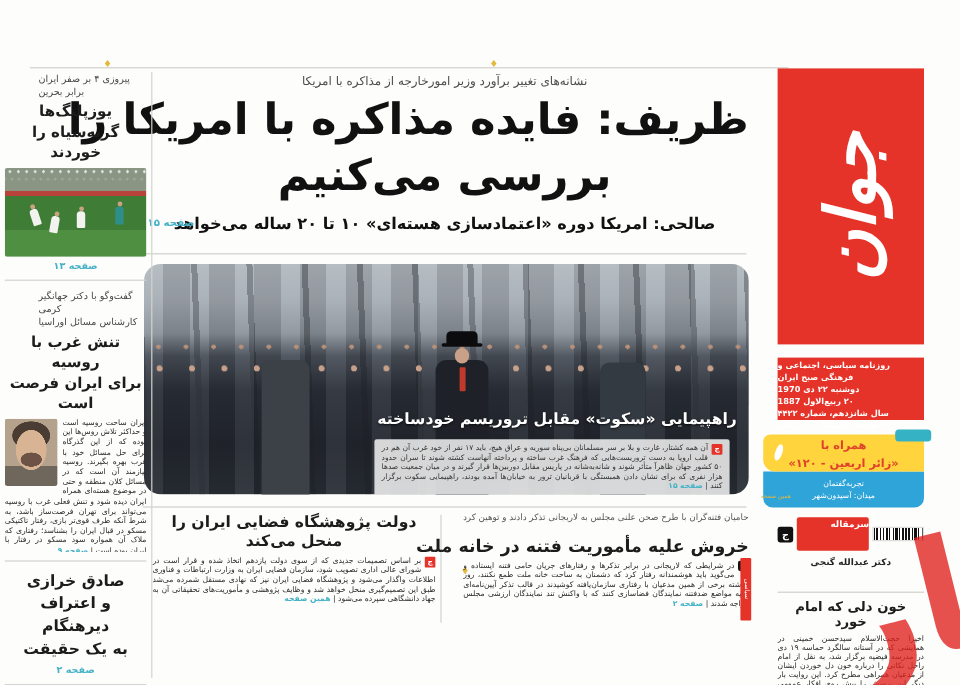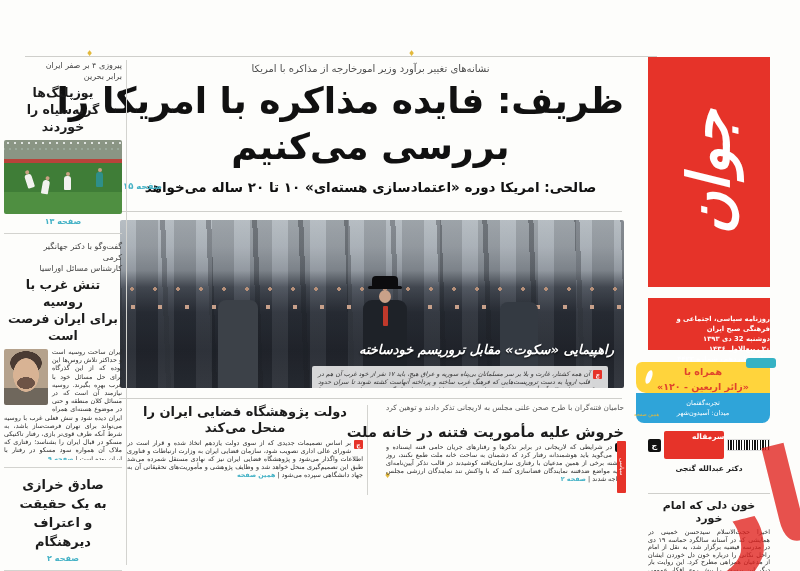--- a/index.html
+++ b/index.html
@@ -18,21 +18,21 @@
   .col-main{position:absolute;left:117px;top:59px;width:507px;}
   .col-right{position:absolute;left:648px;top:57px;width:122px;}
   
   .logo-box{position:relative;width:122px;height:230px;background:#e63329;overflow:hidden;}
   .logo-text{
     position:absolute;top:50%;left:50%;
     transform:translate(-50%,-50%) rotate(-90deg);
     color:#fff;font-size:58px;font-weight:bold;font-style:italic;white-space:nowrap;
   }
   .info-box{margin-top:11px;width:122px;height:52px;background:#e63329;color:#fff;
-    text-align:right;font-size:6.8px;font-weight:bold;line-height:10px;padding-top:16px;}
+    text-align:left;font-size:6.8px;font-weight:bold;line-height:10px;padding-top:2px;}
   .supp{position:relative;margin-top:12px;width:134px;}
   .supp-yellow{position:relative;background:#ffd43c;border-radius:6px 6px 0 10px;height:31px;
     text-align:center;color:#e0432c;font-weight:bold;font-size:9.5px;line-height:15px;padding-top:2px;}
   .supp-tab{position:absolute;right:-6px;top:-4px;width:30px;height:10px;background:#35b2c4;border-radius:3px;}
   .leaf{position:absolute;left:10px;top:8px;width:6px;height:14px;background:#fff;border-radius:60% 40% 60% 40%;transform:rotate(14deg);}
   .supp-blue{background:#2fa4d9;border-radius:0 0 8px 8px;height:30px;color:#fff;
     font-size:6.5px;line-height:10px;text-align:center;padding-top:5px;}
   .supp-side{position:absolute;left:-2px;bottom:6px;font-size:5px;color:#e3b93c;}
   
   .ed-row{display:flex;align-items:center;gap:3px;margin-top:8px;}
@@ -50,27 +50,27 @@
   
   .lead-kicker{text-align:center;font-size:10px;color:#4d4d4d;margin-top:4px;}
   .lead-h1{text-align:center;font-size:36px;font-weight:800;line-height:46px;color:#111;
     white-space:nowrap;letter-spacing:-.5px;margin-top:4px;}
   .lead-sub-row{position:relative;margin-top:9px;height:18px;}
   .lead-sub{text-align:center;font-size:13.5px;font-weight:bold;color:#111;white-space:nowrap;}
   .ptag{color:#45b2c6;font-weight:bold;}
   .lead-ptag{position:absolute;left:6px;top:2px;font-size:8.5px;}
   .lead-rule{height:1px;background:#cfcfcb;margin:14px 2px 8px;}
   
-  .lead-photo{position:relative;width:504px;height:168px;overflow:hidden;border-radius:2px;
+  .lead-photo{position:relative;width:504px;height:192px;overflow:hidden;border-radius:14px;
     background:
       radial-gradient(circle 2.5px at 13px 9px,#c7a08a 97%,transparent) 0 78px / 27px 22px repeat-x,
       radial-gradient(circle 2px at 7px 5px,#b79079 97%,transparent) 5px 64px / 23px 18px repeat-x,
       repeating-linear-gradient(90deg,rgba(255,255,255,.05) 0 16px,rgba(0,0,0,.12) 16px 38px),
       repeating-linear-gradient(88deg,rgba(30,34,40,.35) 0 5px,transparent 5px 46px),
-      linear-gradient(180deg,#b3bac0 0%,#a6adb4 16%,#8d949c 30%,#4a505a 40%,#2b3039 55%,#23272f 78%,#2a2e36 100%); font-style: italic;}
+      linear-gradient(180deg,#b3bac0 0%,#a6adb4 16%,#8d949c 30%,#4a505a 40%,#2b3039 55%,#23272f 78%,#2a2e36 100%);}
   .fig{position:absolute;}
   .hat{width:26px;height:11px;background:#0c0c0e;border-radius:4px 4px 1px 1px;left:252px;top:56px;}
   .hat-brim{width:34px;height:3px;background:#0c0c0e;border-radius:2px;left:248px;top:66px;}
   .face-c{width:12px;height:13px;background:#c9a189;border-radius:50%;left:259px;top:70px;}
   .tie{width:5px;height:20px;background:#c0392b;left:263px;top:86px;border-radius:1px;}
   .coat-l{width:40px;height:120px;background:#3c4148;border-radius:8px 8px 0 0;left:98px;top:80px;}
   .coat-r{width:38px;height:118px;background:#343a42;border-radius:8px 8px 0 0;left:380px;top:82px;}
   .coat-c{width:44px;height:130px;background:#1e2228;border-radius:9px 9px 0 0;left:243px;top:80px;}
   .photo-title{position:absolute;right:10px;top:122px;color:#fff;font-size:13px;font-weight:bold;
     text-shadow:0 1px 2px rgba(0,0,0,.8);z-index:5;}
@@ -89,21 +89,21 @@
   .b-head{font-size:14.5px;font-weight:800;text-align:center;white-space:nowrap;margin:12px 0 3px;letter-spacing:-.3px;}
   .b-head2{font-size:13px;font-weight:800;text-align:center;line-height:16px;margin:1px 0 3px;}
   .b-body{font-size:6.4px;line-height:8px;text-align:justify;color:#2a2a2a;overflow:hidden;max-height:42px;}
   .b-body .sq-icon{float:right;width:9px;height:9px;font-size:6px;line-height:9px;margin-left:3px;}
   .b-body .cap-icon{margin-top:1px;}
   .side-tag{position:absolute;left:-11px;top:40px;width:9px;height:52px;background:#e63329;color:#fff;
     writing-mode:vertical-rl;font-size:5.5px;text-align:center;border-radius:1px;line-height:9px;}
   .b-right .side-tag{left:auto;right:-2px;top:38px;}
   
   .s-art{width:118px;}
-  .s-kicker{font-size:8px;color:#444;text-align:right;line-height:11px;margin-left:28px;}
+  .s-kicker{font-size:8px;color:#444;text-align:left;line-height:11px;margin-left:28px;}
   .s-head{font-size:12.5px;font-weight:800;text-align:center;line-height:17px;letter-spacing:-.3px;margin-top:2px;}
   .s-ptag{display:block;text-align:center;font-size:8px;margin-top:3px;}
   .s-div{height:1px;background:#d3d3cf;margin:7px 0;}
   .foot-photo{position:relative;width:118px;height:74px;margin-top:5px;border-radius:2px;overflow:hidden;
     background:
       radial-gradient(circle 1.2px at 4px 3px,#dfe3df 97%,transparent) 0 0 / 7px 6px repeat-x,
       radial-gradient(circle 1.2px at 3px 4px,#9aa89a 97%,transparent) 3px 5px / 6px 7px repeat-x,
       linear-gradient(180deg,#8a9584 0 26%,#b8433a 26% 31%,#3f7d37 31% 70%,#4f8f41 70% 100%);}
   .player{position:absolute;width:7px;height:14px;background:#f2f2ef;border-radius:3px 3px 1px 1px;}
   .player::before{content:"";position:absolute;top:-4px;left:1.5px;width:4px;height:4px;border-radius:50%;background:#caa183;}
@@ -128,22 +128,22 @@
   <span class="ornament" style="left:408px;top:50px;">♦</span>
   <span class="ornament" style="left:384px;top:472px;">♦</span>
 
   <div class="col-right">
     <div class="logo-box">
       <div class="logo-text">جوان</div>
     </div>
 
     <div class="info-box">
       <div>روزنامه سیاسی، اجتماعی و فرهنگی صبح ایران</div>
-      <div>دوشنبه 32 دی ۱۳۹۳</div>
-      <div>۲۰ ربیع‌الاول ۱۴۳۶</div>
+      <div>دوشنبه ۲۲ دی 1970</div>
+      <div>۲۰ ربیع‌الاول 1887</div>
       <div>سال شانزدهم، شماره ۴۴۲۲</div>
       <div>۱۶ صفحه، قیمت: ۲۰۰ تومان</div>
     </div>
 
     <div class="supp">
       <div class="supp-yellow">
         <div class="supp-tab"></div>
         <div class="leaf"></div>
         <div>همراه با</div>
         <div>«زائر اربعین - ۱۲۰»</div>
@@ -255,22 +255,22 @@
         <span class="portrait"></span>
         <span>ایران ساحت روسیه است و حداکثر تلاش روس‌ها این بوده که از این گذرگاه برای حل مسائل خود با غرب بهره بگیرند. روسیه نیازمند آن است که در مسائل کلان منطقه و حتی در موضوع هسته‌ای همراه ایران دیده شود و تنش فعلی غرب با روسیه می‌تواند برای تهران فرصت‌ساز باشد، به شرط آنکه طرف قوی‌تر بازی، رفتار تاکتیکی مسکو در قبال ایران را بشناسد؛ رفتاری که ملاک آن همواره سود مسکو در رفتار با ایران بوده است |</span>
         <span class="ptag">صفحه ۹</span>
       </div>
     </div>
     <div class="s-div"></div>
 
     <div class="s-art">
       <div class="s-head3">
         <div>صادق خرازی</div>
+        <div>و اعتراف دیرهنگام</div>
         <div>به یک حقیقت</div>
-        <div>و اعتراف دیرهنگام</div>
       </div>
       <span class="s-ptag ptag">صفحه ۲</span>
     </div>
     <div class="s-div"></div>
 
     <div class="s-art">
       <div class="s-kicker">
         <div style="white-space:nowrap;overflow:hidden;">وعده اطلاع‌رسانی سی و سومین جشنواره</div>
         <div>فیلم فجر از زبان فرصادقی</div>
       </div>

